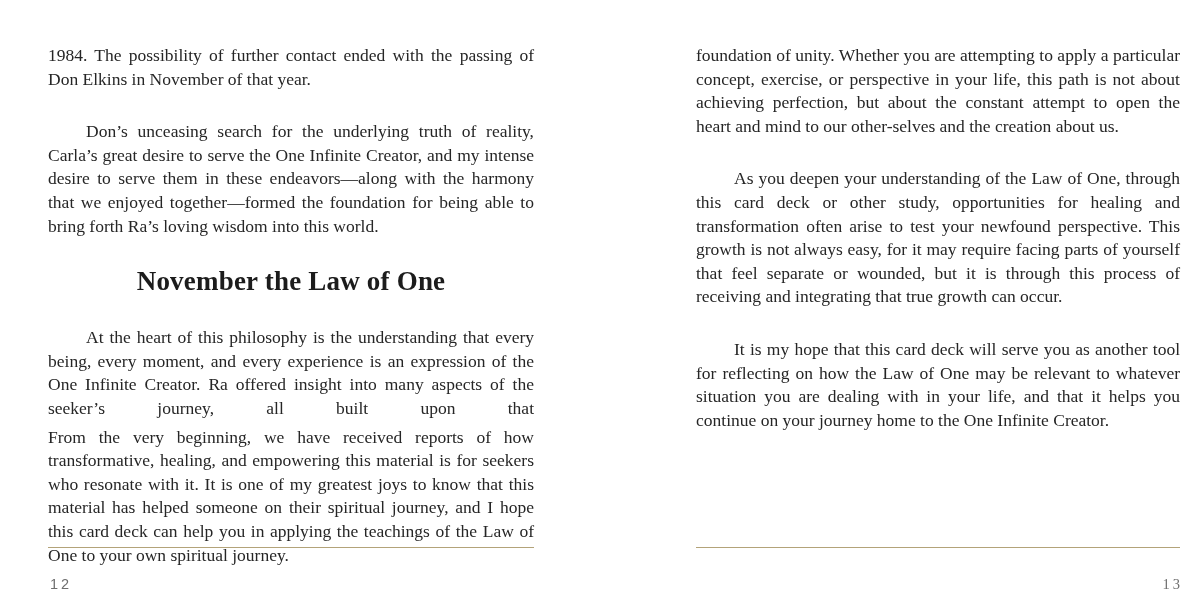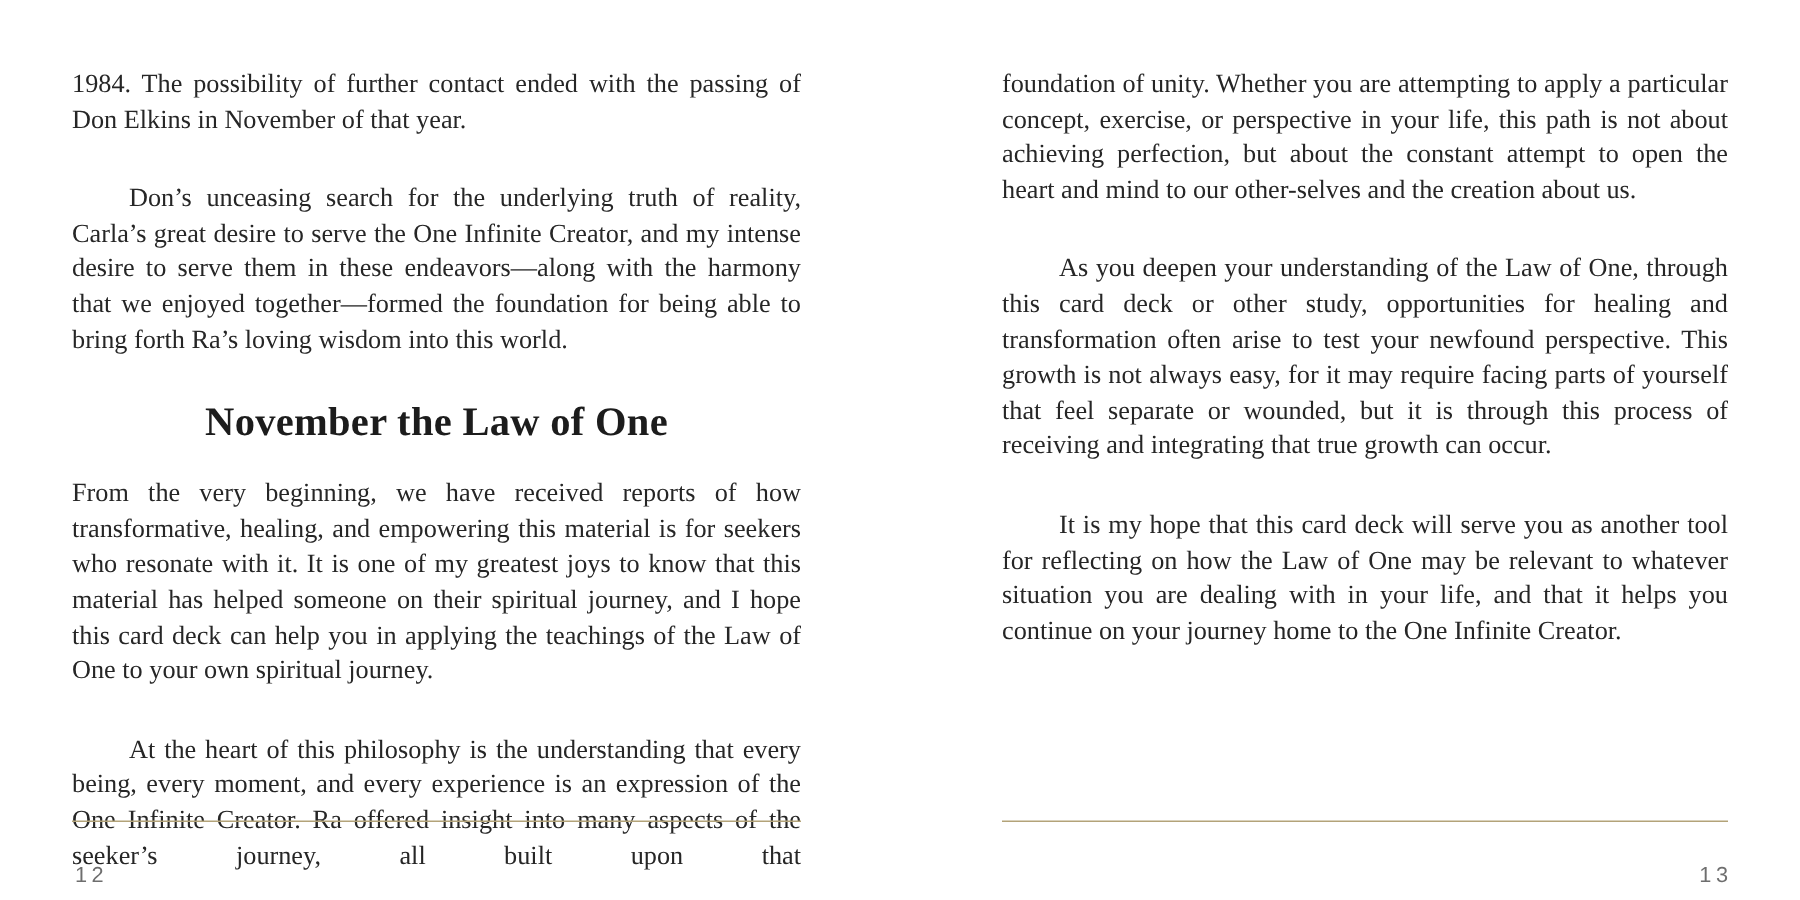--- a/index.html
+++ b/index.html
@@ -23,21 +23,21 @@
     width: 1124px;
     height: 600px;
     background: var(--background);
   }
   .page {
     position: absolute;
     top: 0;
     bottom: 0;
   }
   .page-left  { left: 48px;  width: 486px; }
-  .page-right { left: 668px; width: 484px; }
+  .page-right { left: 696px; width: 484px; }
   .page-body {
     position: absolute;
     top: 44px;
     left: 0;
     right: 0;
   }
   .para {
     margin: 0 0 5px 0;
     font-size: 17.5px;
     line-height: 23.6px;
@@ -74,34 +74,34 @@
   .page-number {
     position: absolute;
     top: 560px;
     font-family: "Liberation Sans", sans-serif;
     font-size: 14.5px;
     letter-spacing: 3px;
     color: var(--page-number);
     margin-top: 16px;
   }
   .page-number.num-left  { left: 2px; }
-  .page-number.num-right { right: -3px; }
+  .page-number.num-right { right: -3px; font-family: Liberation Serif, serif; }
 </style>
 </head>
 <body>
 
 <div class="spread">
 
   <div class="page page-left">
     <div class="page-body">
       <p class="para continues-in">1984. The possibility of further contact ended with the passing of Don Elkins in November of that year.</p>
       <p class="para indent">Don’s unceasing search for the underlying truth of reality, Carla’s great desire to serve the One Infinite Creator, and my intense desire to serve them in these endeavors—along with the harmony that we enjoyed together—formed the foundation for being able to bring forth Ra’s loving wisdom into this world.</p>
       <h2 class="chapter-heading">November the Law of One</h2>
+      <p class="para indent continues-out">At the heart of this philosophy is the understanding that every being, every moment, and every experience is an expression of the One Infinite Creator. Ra offered insight into many aspects of the seeker’s journey, all built upon that</p>
       <p class="para">From the very beginning, we have received reports of how transformative, healing, and empowering this material is for seekers who resonate with it. It is one of my greatest joys to know that this material has helped someone on their spiritual journey, and I hope this card deck can help you in applying the teachings of the Law of One to your own spiritual journey.</p>
-      <p class="para indent continues-out">At the heart of this philosophy is the understanding that every being, every moment, and every experience is an expression of the One Infinite Creator. Ra offered insight into many aspects of the seeker’s journey, all built upon that</p>
     </div>
     <div class="footer-rule"></div>
     <div class="page-number num-left">12</div>
   </div>
 
   <div class="page page-right">
     <div class="page-body">
       <p class="para continues-in">foundation of unity. Whether you are attempting to apply a particular concept, exercise, or perspective in your life, this path is not about achieving perfection, but about the constant attempt to open the heart and mind to our other-selves and the creation about us.</p>
       <p class="para indent">As you deepen your understanding of the Law of One, through this card deck or other study, opportunities for healing and transformation often arise to test your newfound perspective. This growth is not always easy, for it may require facing parts of yourself that feel separate or wounded, but it is through this process of receiving and integrating that true growth can occur.</p>
       <p class="para indent">It is my hope that this card deck will serve you as another tool for reflecting on how the Law of One may be relevant to whatever situation you are dealing with in your life, and that it helps you continue on your journey home to the One Infinite Creator.</p>

